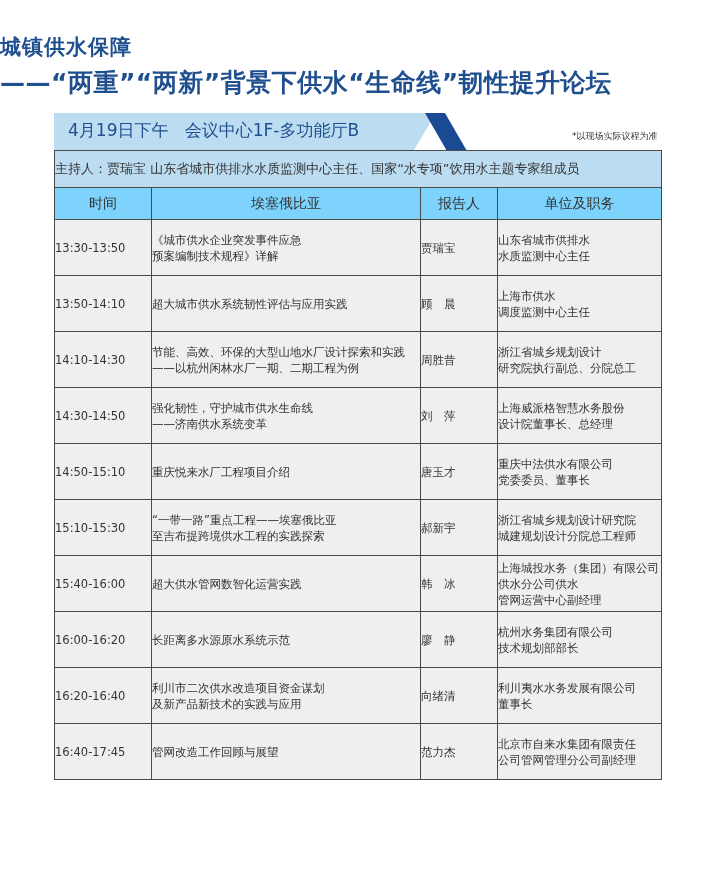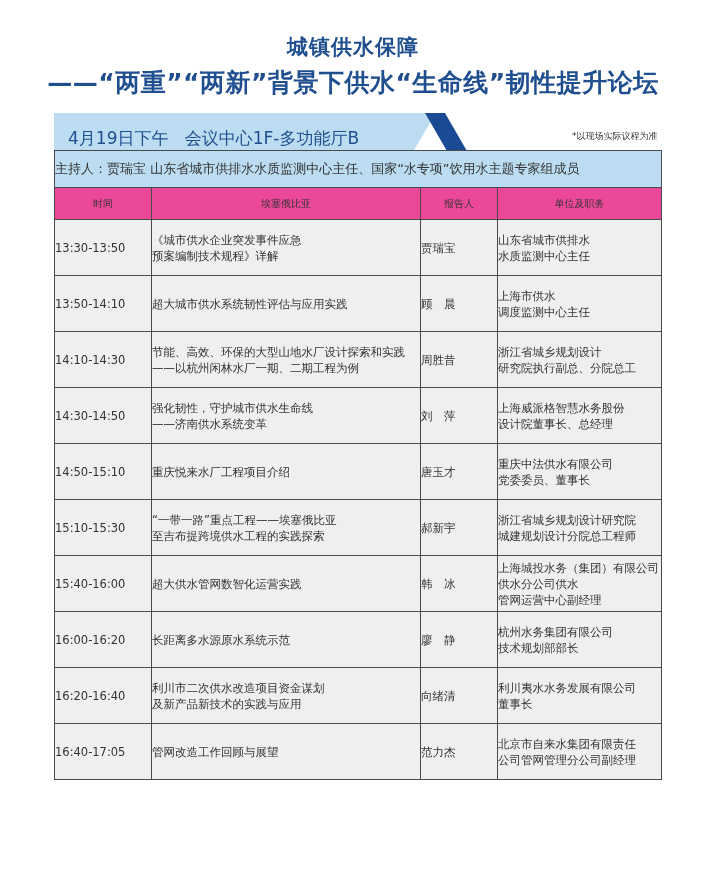--- a/index.html
+++ b/index.html
@@ -1,33 +1,33 @@
 <!DOCTYPE html>
 <html><head>
 <meta charset="utf-8">
 <style>
   * { box-sizing: border-box; margin: 0; padding: 0; }
   html, body { width: 706px; height: 895px; background: #ffffff; }
   body { font-family: "DejaVu Sans", "Liberation Sans", sans-serif; color: #333; position: relative; overflow: hidden; }
-  .title { position: absolute; left: 0; width: 706px; text-align: center; color: #1f4f8f; font-weight: bold; }
+  .title { position: absolute; left: 0; width: 706px; color: #1f4f8f; font-weight: bold; }
   .title1 { top: 33px; font-size: 21px; letter-spacing: 1px; }
   .title2 { top: 66px; font-size: 25px; letter-spacing: 0.5px; }
 
   .banner { position: absolute; left: 54px; top: 113px; width: 360px; height: 37px; background: #bcdcf1; }
   .banner-light { position: absolute; left: 414px; top: 113px; width: 0; height: 0;
     border-top: 37px solid #bcdcf1; border-right: 22px solid transparent; }
   .banner-dark { position: absolute; left: 425px; top: 113px; width: 20px; height: 37px; background: #1a4a93;
     transform: skewX(30deg); transform-origin: top left; }
-  .banner-text { position: absolute; left: 68px; top: 119px; font-size: 17px; color: #1f4f8f; white-space: pre; margin-top: 8px; }
+  .banner-text { position: absolute; left: 68px; top: 119px; font-size: 17px; color: #1f4f8f; white-space: pre; }
   .note { position: absolute; left: 572px; top: 130px; font-size: 9px; color: #333; }
 
   table { position: absolute; left: 54px; top: 150px; width: 607px; border-collapse: collapse; table-layout: fixed; }
   td, th { border: 1px solid #4a4a4a; vertical-align: middle; font-weight: normal; }
   .host-row td { background: #bcdcf1; height: 37px; font-size: 13px; color: #333; }
-  .head-row th { background: #ec4899; height: 32px; font-size: 10px; color: #333; font-family: Liberation Serif, serif; }
+  .head-row th { background: #7dd3fc; height: 32px; font-size: 14px; color: #333; font-family: Liberation Serif, serif; }
   .data-row td { background: #efefef; height: 56px; font-size: 11.5px; line-height: 16px; color: #333; }
   .line { display: block; white-space: nowrap; }
 </style>
 </head>
 <body>
 
 <div class="title title1">城镇供水保障</div>
 <div class="title title2">——“两重”“两新”背景下供水“生命线”韧性提升论坛</div>
 
 <div class="banner"></div>
@@ -154,21 +154,21 @@
           <span class="line">利川市二次供水改造项目资金谋划</span>
           <span class="line">及新产品新技术的实践与应用</span>
         </td>
         <td>向绪清</td>
         <td>
           <span class="line">利川夷水水务发展有限公司</span>
           <span class="line">董事长</span>
         </td>
       </tr>
       <tr class="data-row">
-        <td>16:40-17:05</td>
+        <td>16:40-17:45</td>
         <td>
           <span class="line">管网改造工作回顾与展望</span>
         </td>
         <td>范力杰</td>
         <td>
           <span class="line">北京市自来水集团有限责任</span>
           <span class="line">公司管网管理分公司副经理</span>
         </td>
       </tr>
     </tbody>

